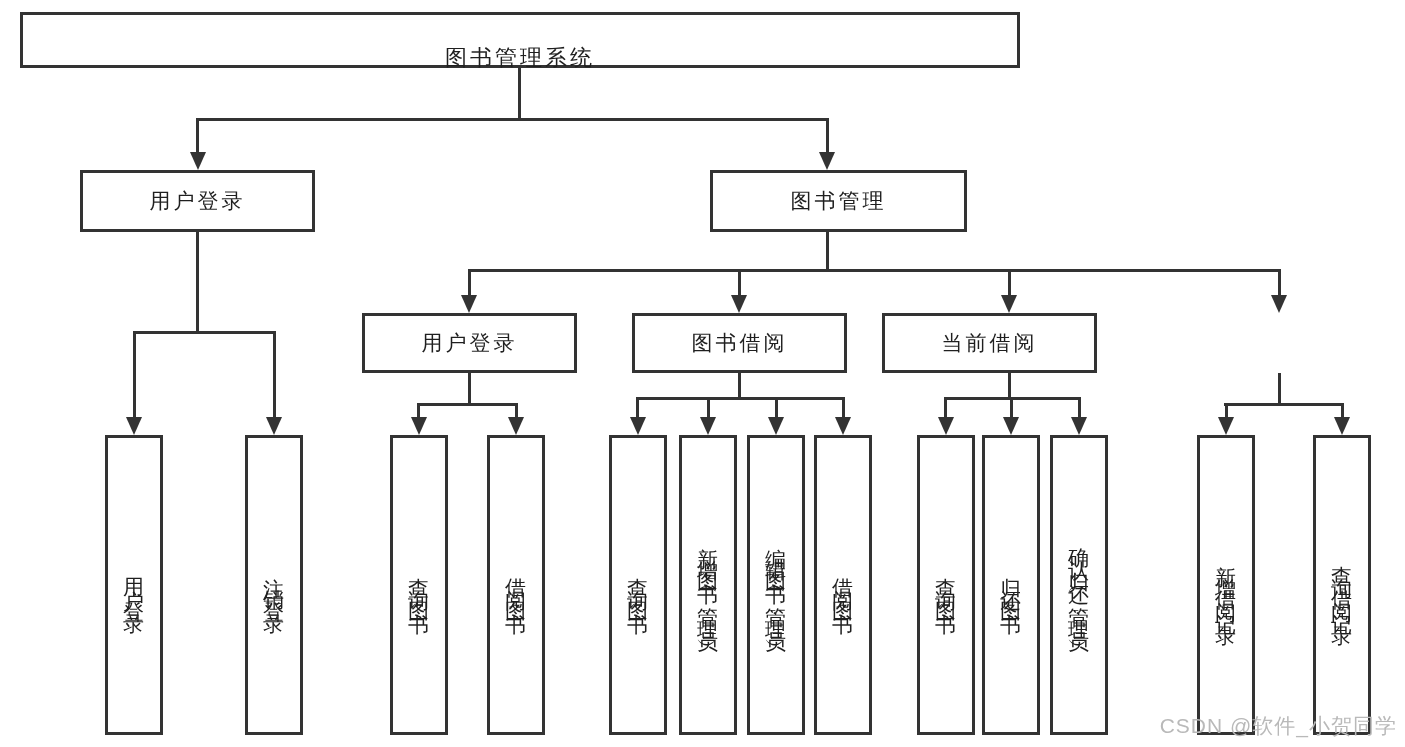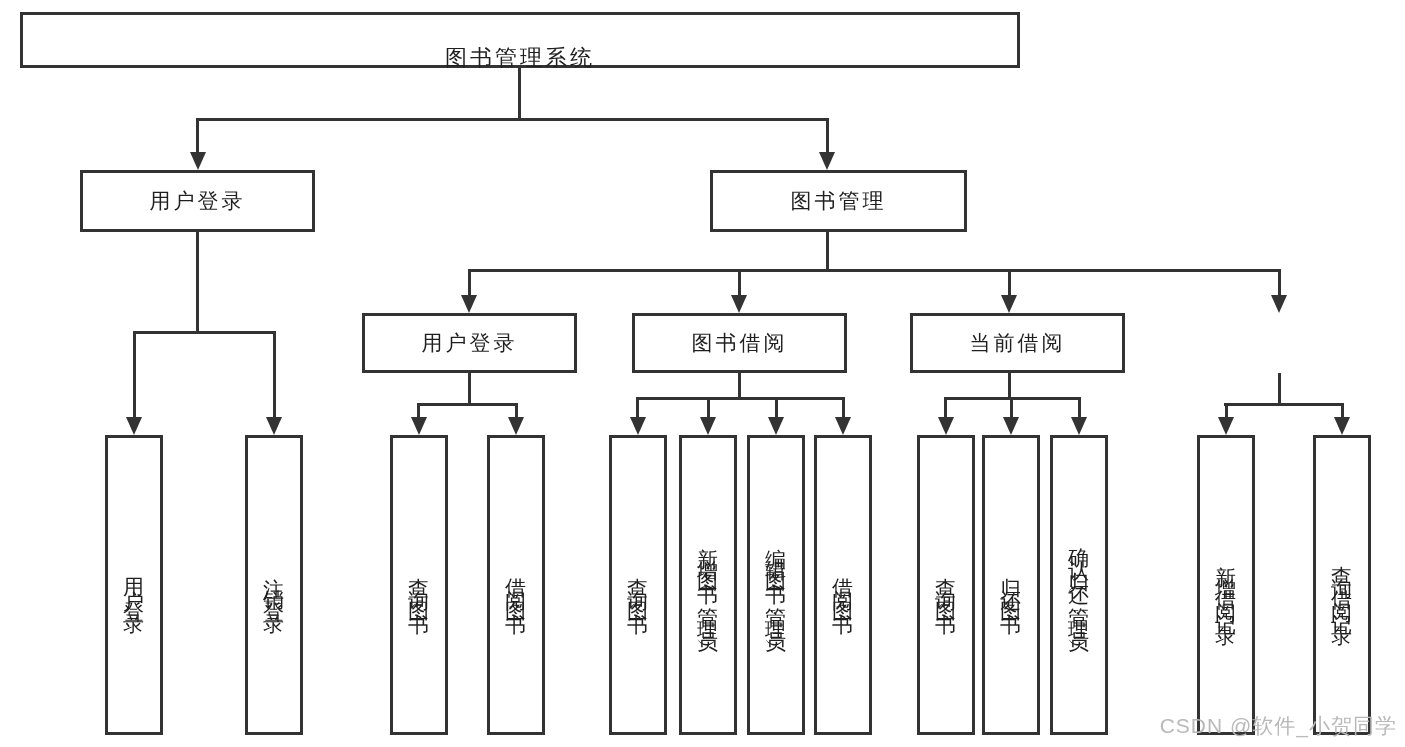--- a/index.html
+++ b/index.html
@@ -77,21 +77,21 @@
   <div class="arr" style="left:731px;top:295px;"></div>
   <div class="arr" style="left:1001px;top:295px;"></div>
   <div class="arr" style="left:1271px;top:295px;"></div>
 
   <div class="box" style="left:362px;top:313px;width:215px;height:60px;">
     <span class="hlabel">用户登录</span>
   </div>
   <div class="box" style="left:632px;top:313px;width:215px;height:60px;">
     <span class="hlabel">图书借阅</span>
   </div>
-  <div class="box" style="left:910px;top:313px;width:215px;height:60px;">
+  <div class="box" style="left:882px;top:313px;width:215px;height:60px;">
     <span class="hlabel">当前借阅</span>
   </div>
 
   <div class="vl" style="left:468px;top:373px;height:33px;"></div>
   <div class="hl" style="left:417px;top:403px;width:101px;"></div>
   <div class="vl" style="left:417px;top:403px;height:18px;"></div>
   <div class="vl" style="left:515px;top:403px;height:18px;"></div>
   <div class="arr" style="left:411px;top:417px;"></div>
   <div class="arr" style="left:508px;top:417px;"></div>
 

